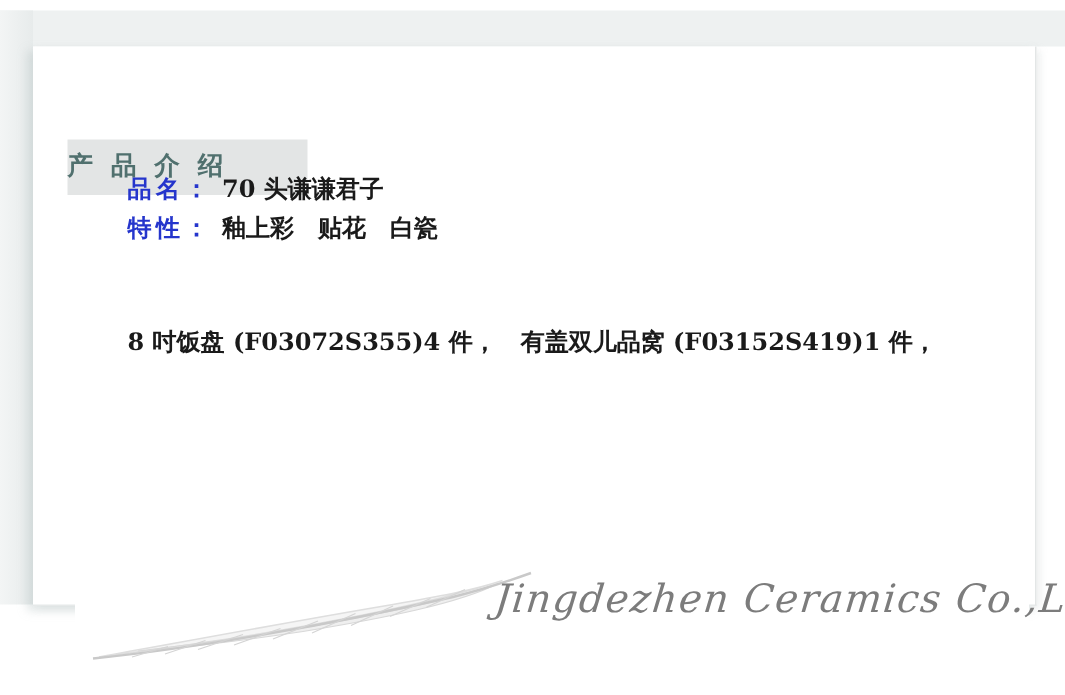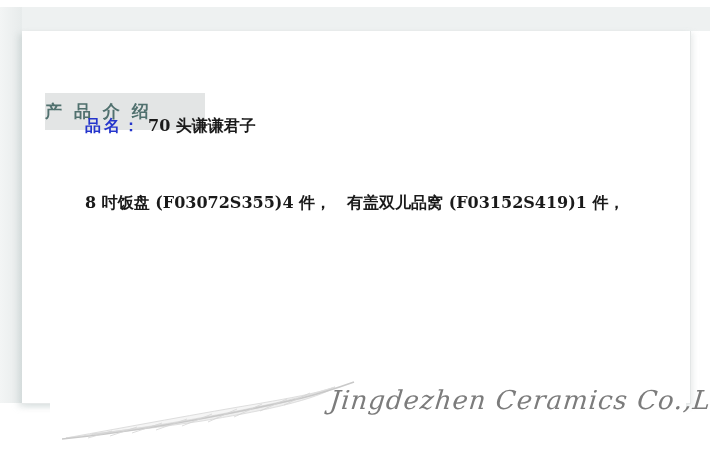--- a/index.html
+++ b/index.html
@@ -89,20 +89,24 @@
     <div class="content">
 
       <div class="field-row">
         <span class="field-label">品名：</span>
         <span class="field-value">70 头谦谦君子</span>
       </div>
 
       <div class="field-row">
       </div>
 
+      <div class="field-row">
+        <span class="field-label">特性：</span>
+        <span class="field-value">釉上彩　贴花　白瓷</span>
+      </div>
 
       <div class="field-row">
         <div class="config-lines">
           <div>8 吋饭盘 (F03072S355)4 件，　有盖双儿品窝 (F03152S419)1 件，</div>
           
           
           
           
         </div>
       </div>

